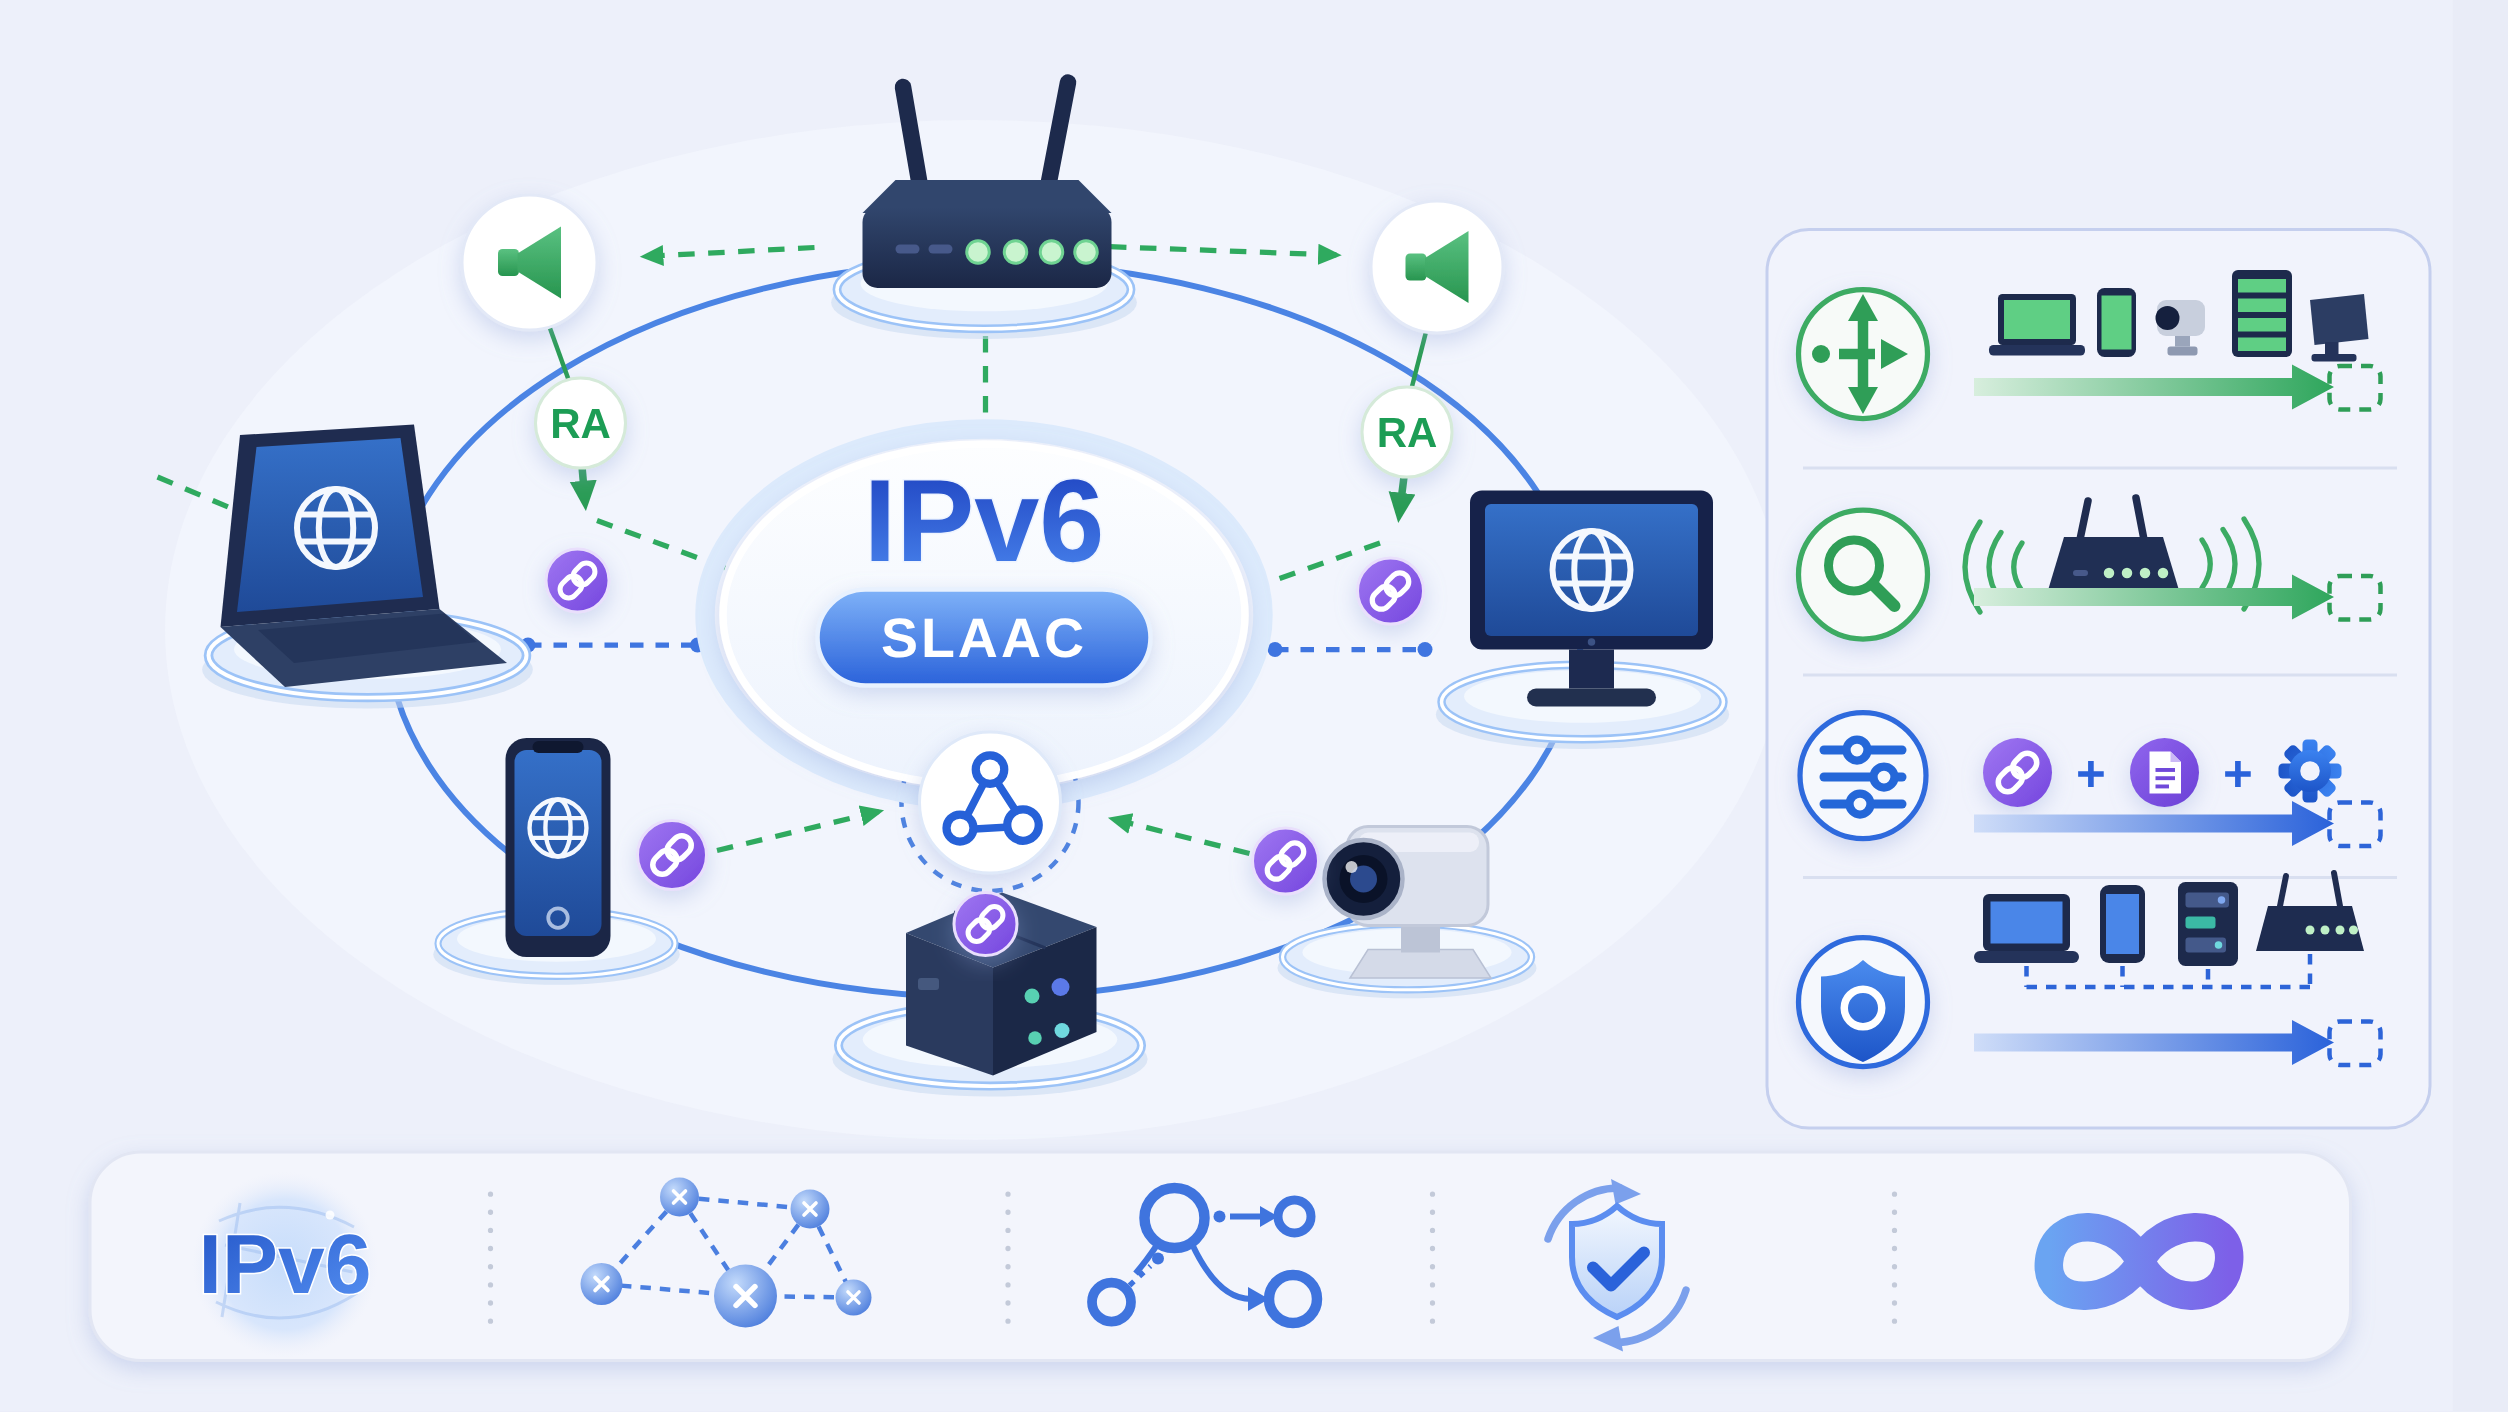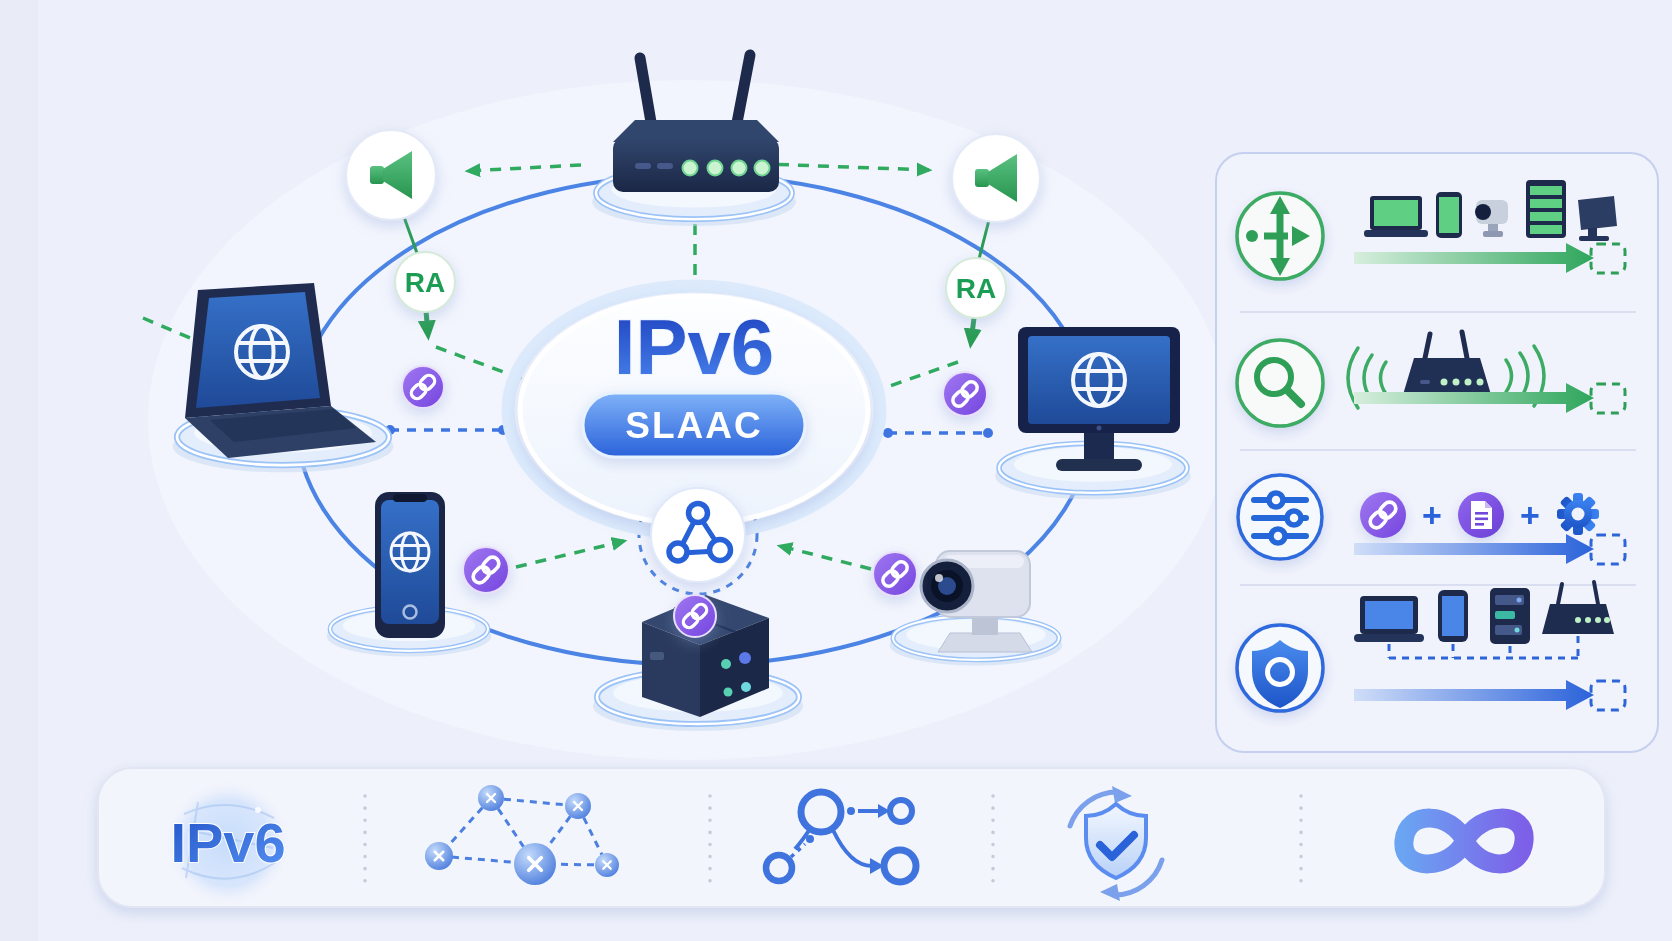--- a/index.html
+++ b/index.html
@@ -1,17 +1,17 @@
 <!DOCTYPE html>
 <html><head>
 <meta charset="utf-8">
 <style>
   html,body{margin:0;padding:0;background:#e9ecf7;}
   .stage{position:relative;width:1635px;height:941px;overflow:hidden;background:#edf0fa;
-         font-family:"Liberation Sans",sans-serif;margin-left:38px;}
+         font-family:"Liberation Sans",sans-serif;}
   .stage svg{position:absolute;left:0;top:0;}
   svg text{font-family:"Liberation Sans",sans-serif;}
 </style>
 </head>
 <body>
 
 <div class="stage">
 <svg width="1672" height="941" viewBox="0 0 1672 941">
   <defs>
     <linearGradient id="gBlueText" x1="0" y1="0" x2="0" y2="1">

